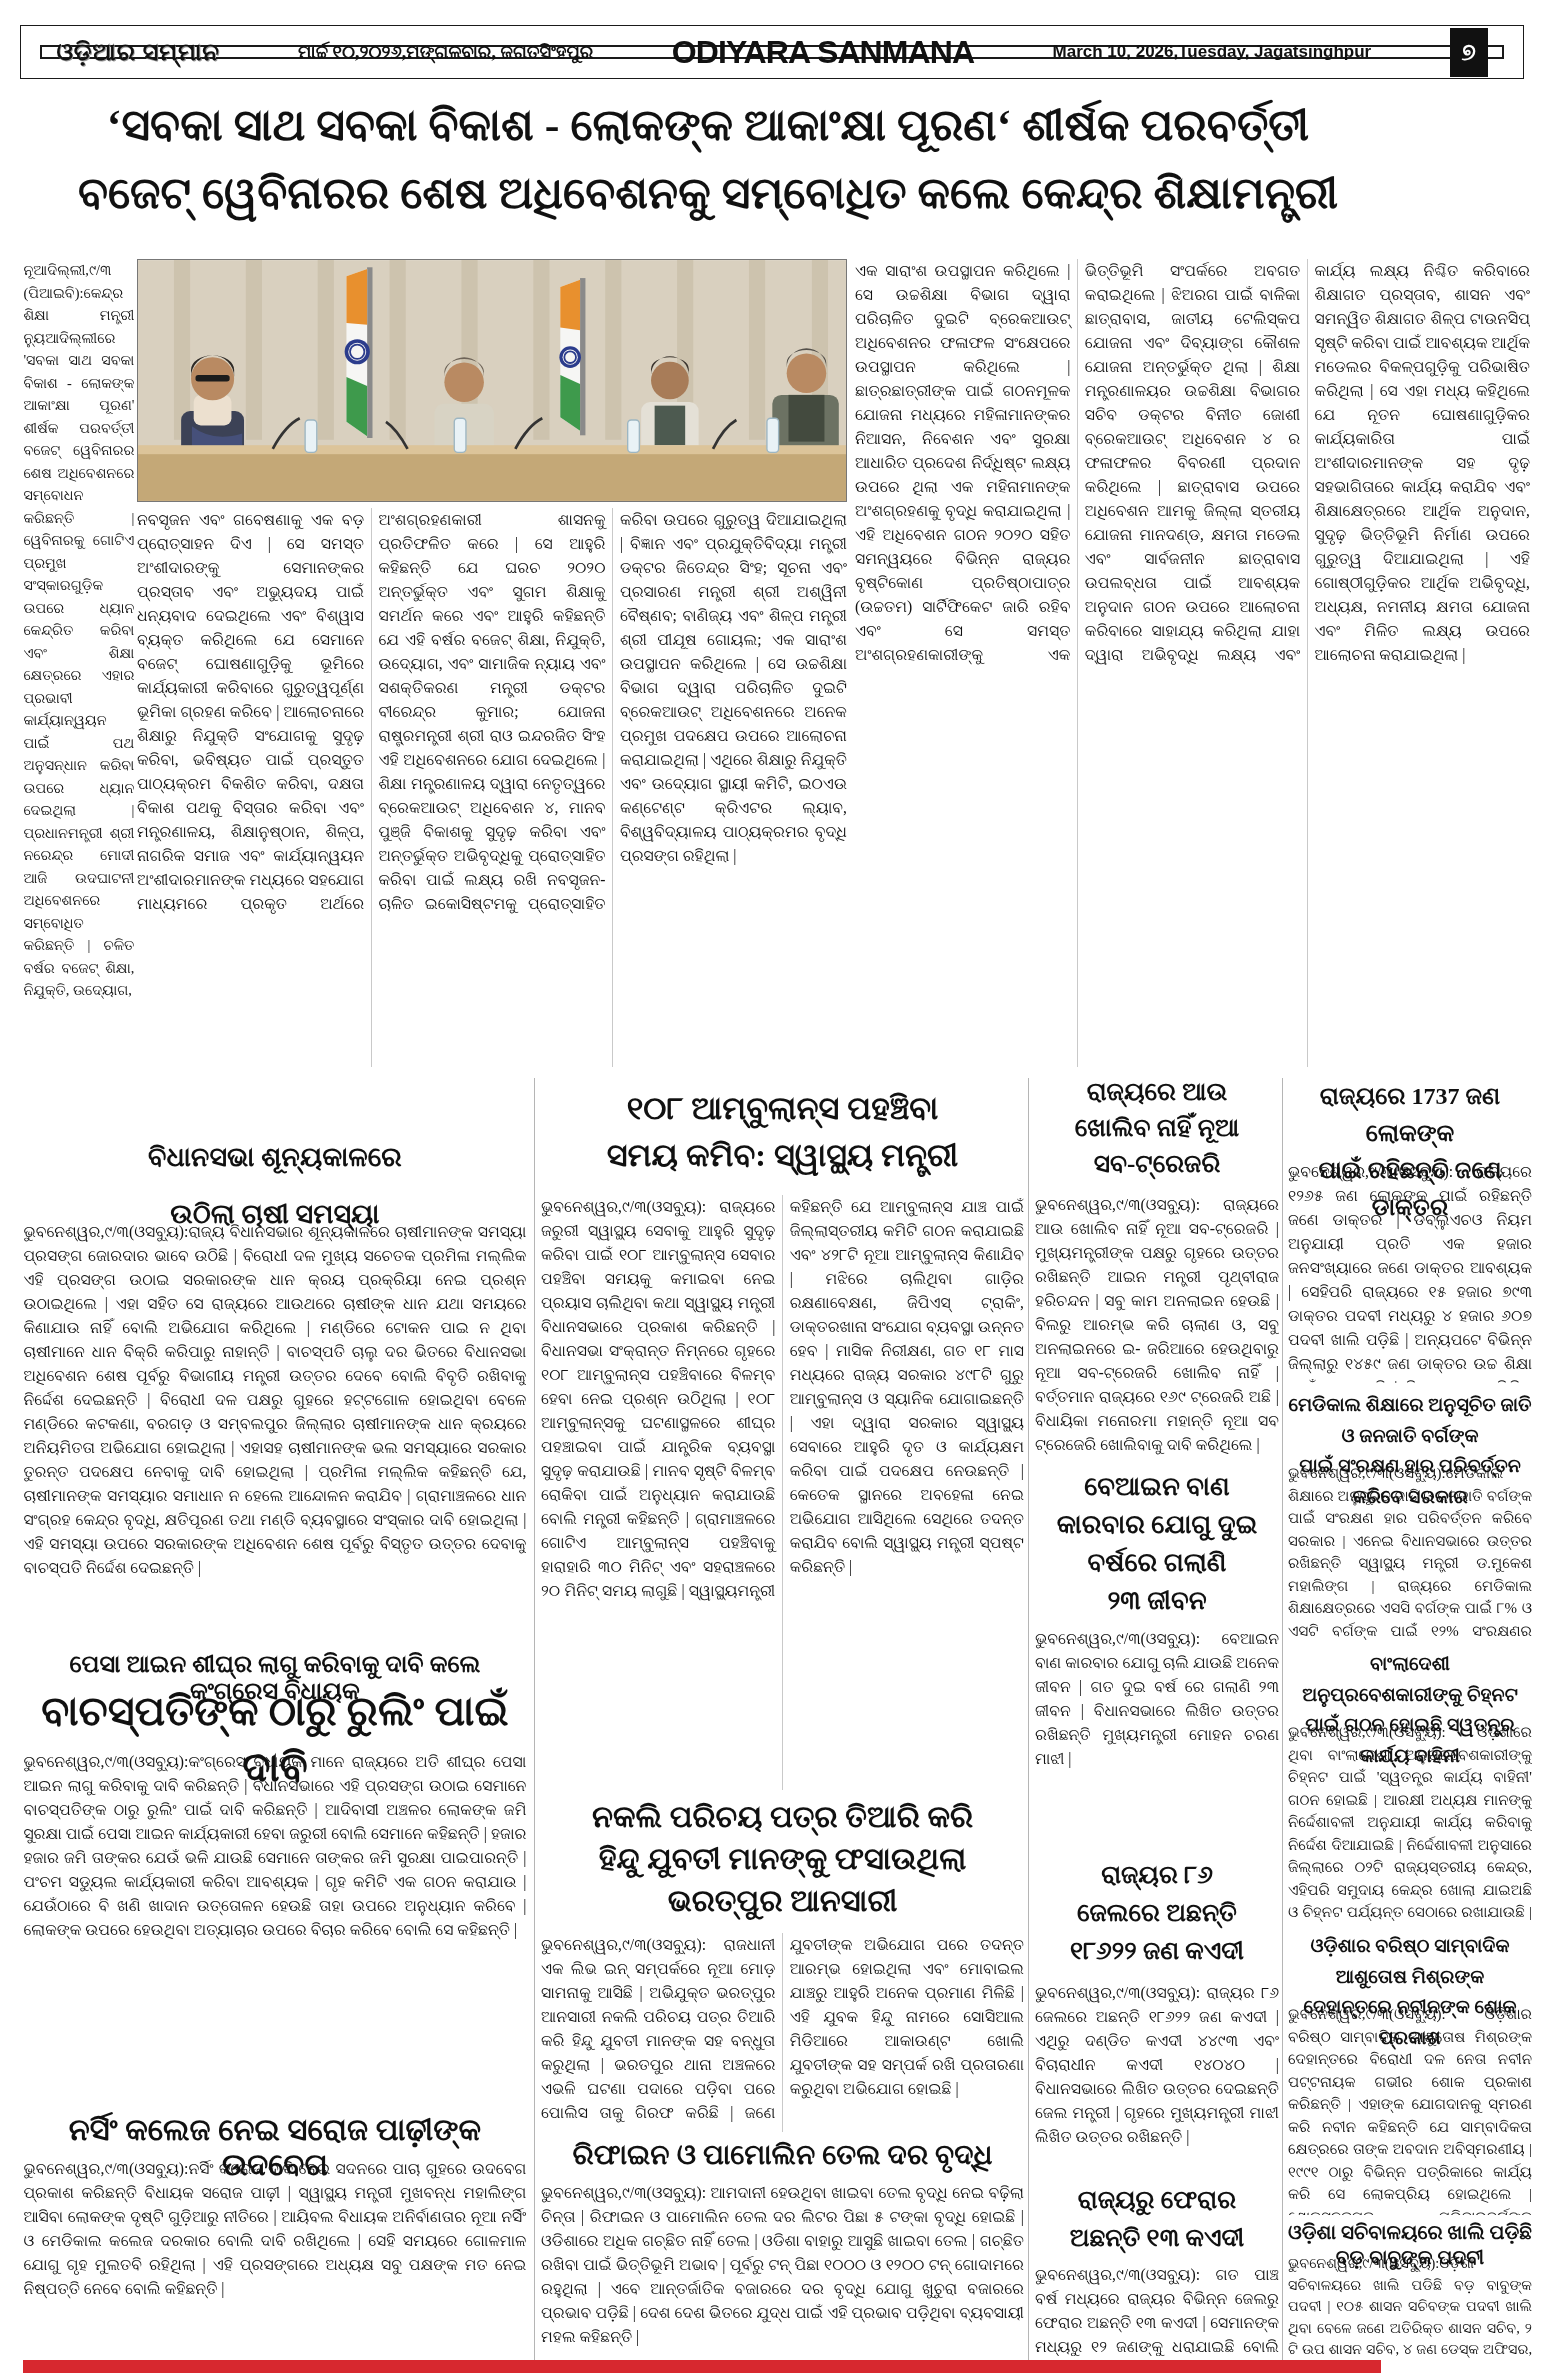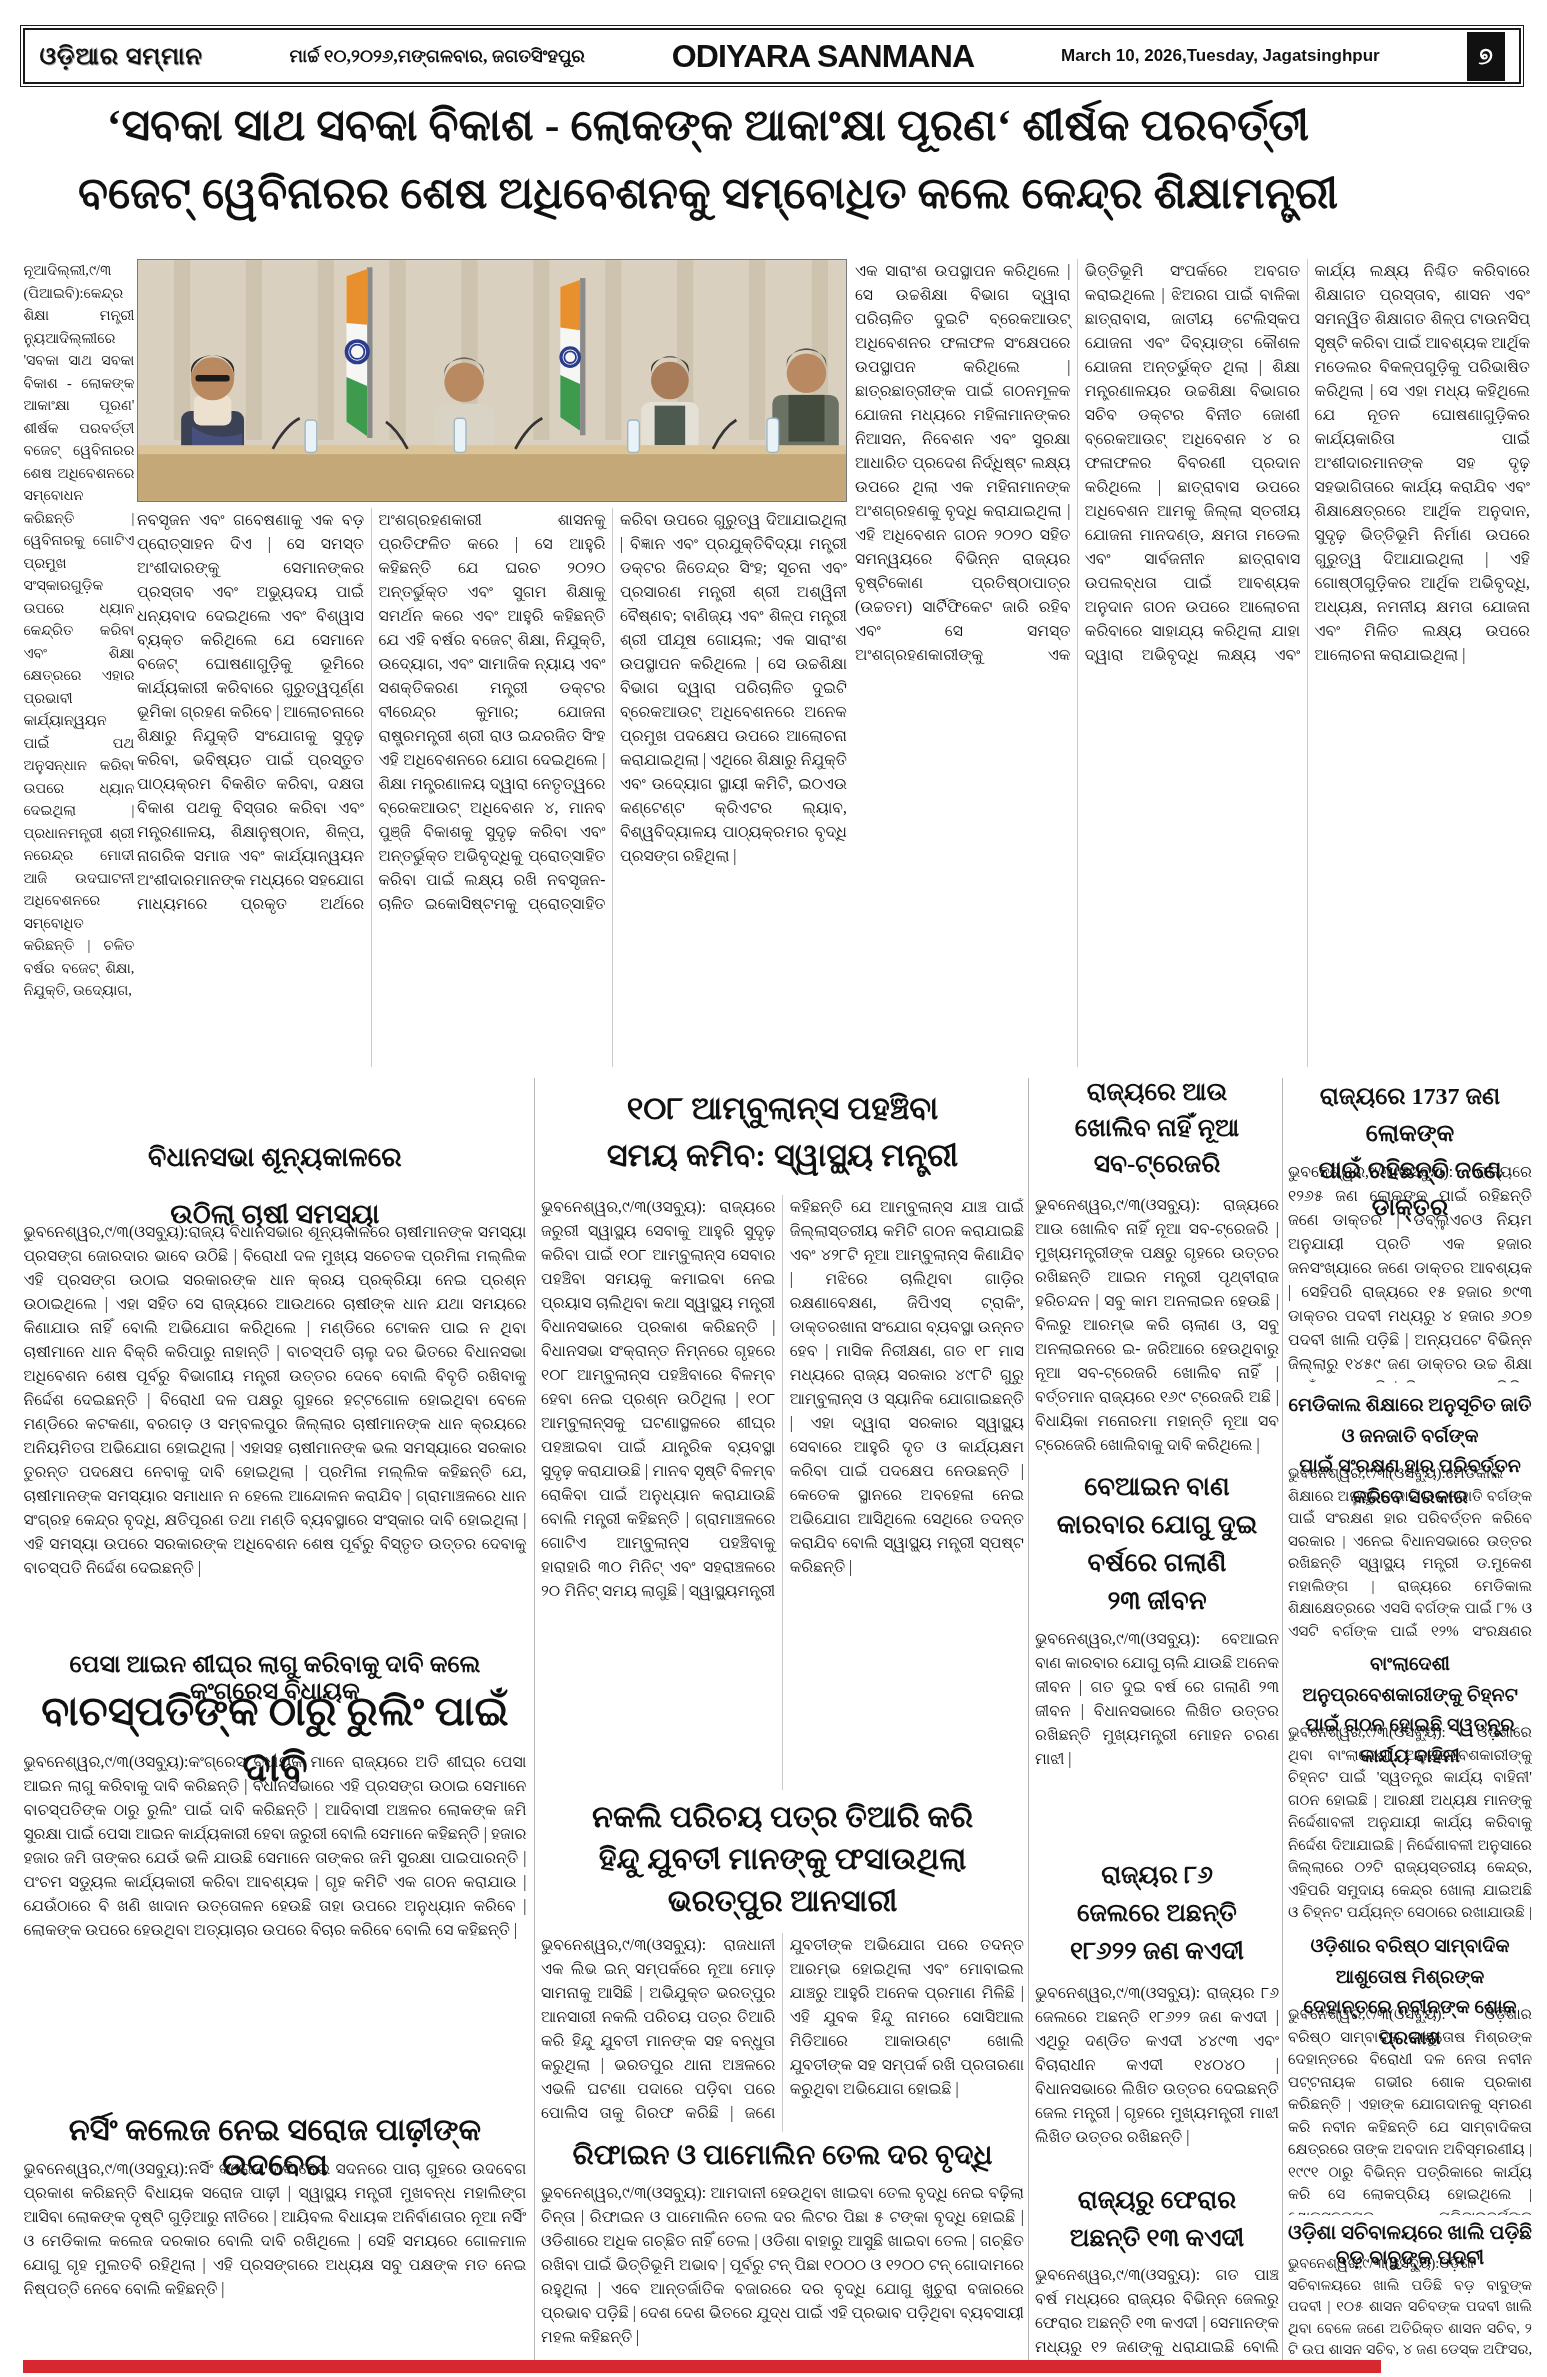--- a/index.html
+++ b/index.html
@@ -1,20 +1,20 @@
 <!DOCTYPE html>
 <html style="font-size:14.4px"><head>
 <meta charset="utf-8">
 <style>
   html,body{margin:0;padding:0;background:#e8e8e4;}
   .page{position:relative;width:1548px;height:2377px;background:#ffffff;margin:0 auto;
         font-family:"Liberation Serif","DejaVu Sans",serif;color:#111;overflow:hidden;}
   
-  .masthead{position:absolute;left:20px;top:25px;width:1504px;height:62px;
-            border:1.8px solid #1a1a1a;padding:2px;box-sizing:border-box;}
+  .masthead{position:absolute;left:20px;top:25px;width:1504px;height:54px;
+            border:1.8px solid #1a1a1a;padding:19px;box-sizing:border-box;}
   .masthead-inner{width:100%;height:100%;border:2.7px solid #1a1a1a;box-sizing:border-box;
                   display:flex;align-items:center;justify-content:space-between;padding:0 14.4px;}
   .mh-logo{font-size:24px;font-weight:bold;letter-spacing:0.9px;text-shadow:0.9px 0.9px 0 #999;}
   .mh-odate{font-size:18px;font-weight:bold;}
   .mh-title{font-family:"Liberation Sans","DejaVu Sans",sans-serif;font-size:32px;font-weight:bold;letter-spacing:-0.9px;}
   .mh-edate{font-family:"Liberation Sans","DejaVu Sans",sans-serif;font-size:17px;font-weight:bold;}
   .mh-page{width:38px;height:49px;background:#111;color:#fff;display:flex;align-items:center;
            justify-content:center;font-size:23.4px;font-weight:bold;}
   
   .lead-head{position:absolute;left:0;top:92px;width:1416px;text-align:center;

